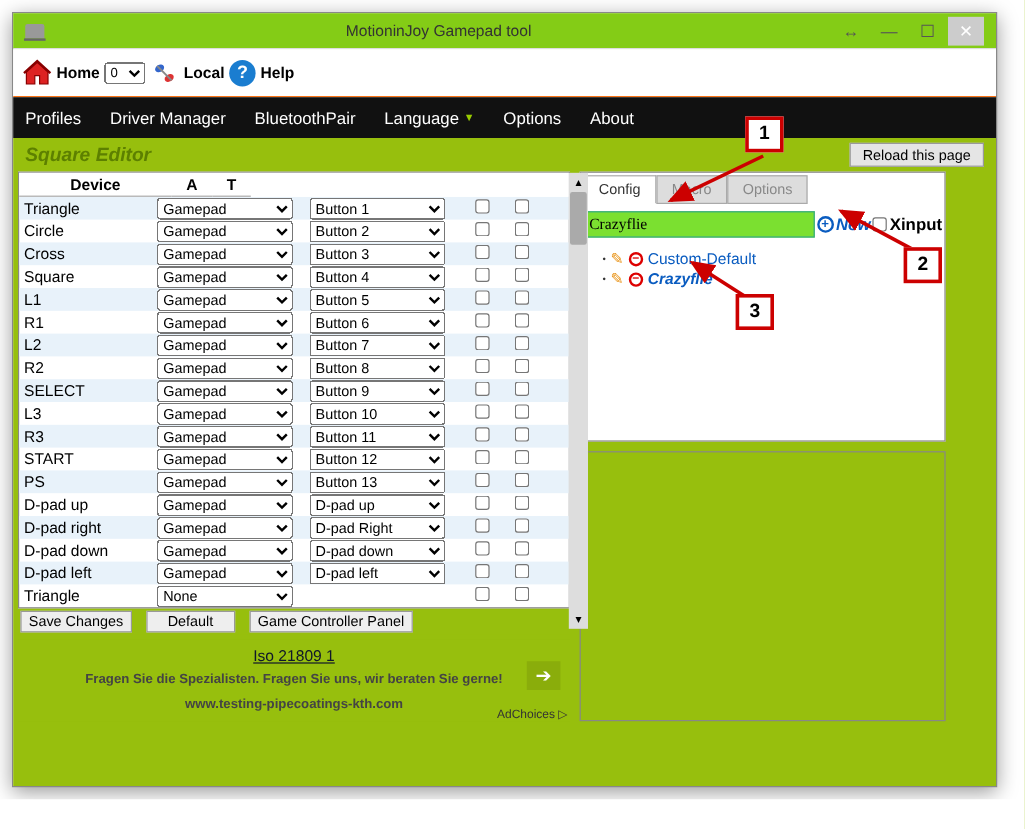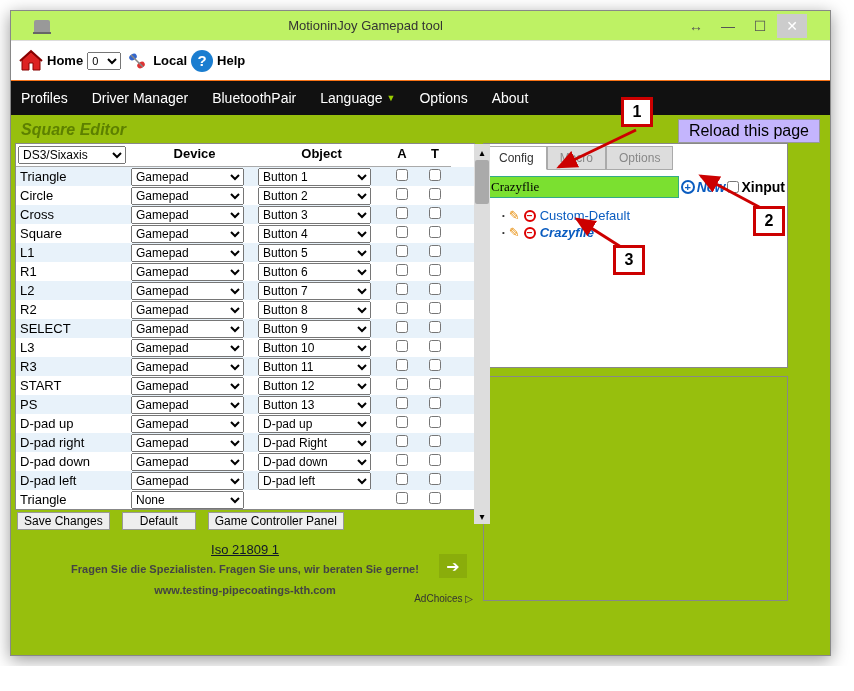--- a/index.html
+++ b/index.html
@@ -1,37 +1,37 @@
 <!DOCTYPE html>
 <html><head>
 <meta charset="utf-8">
 <style>
 * { box-sizing: border-box; margin: 0; padding: 0; }
 body { font-family: Arial, sans-serif; font-size: 12px; background: #fff; }
 .window { width: 821px; margin: 10px; border: 1px solid #888; box-shadow: 0 4px 16px rgba(0,0,0,0.4); position: relative; }
-.titlebar { height: 30px; background: #bef264; display: flex; align-items: center; padding: 0 23px; border-bottom: 1px solid #ddd; }
+.titlebar { height: 30px; background: #84cc16; display: flex; align-items: center; padding: 0 10px; border-bottom: 1px solid #ddd; }
 .titlebar-icon { width: 16px; height: 12px; background: #999; border-radius: 2px 2px 0 0; position: relative; }
 .titlebar-icon::before { content: ''; position: absolute; bottom: -2px; left: -1px; width: 18px; height: 2px; background: #666; }
 .title-text { flex: 1; text-align: center; font-size: 13px; color: #333; }
 .win-btns { display: flex; gap: 2px; }
 .win-btn { width: 30px; height: 24px; display: flex; align-items: center; justify-content: center; font-size: 14px; color: #555; cursor: pointer; }
 .win-btn.close { background: #ccc; color: #fff; }
 .toolbar-top { height: 40px; background: #fff; display: flex; align-items: center; padding: 4px 8px; gap: 4px; border-bottom: 1px solid #f97316; }
 .home-icon { width: 24px; height: 24px; display: flex; align-items: flex-end; justify-content: center; }
 .home-icon svg { width: 24px; height: 24px; }
 .toolbar-label { font-weight: bold; font-size: 13px; }
 .toolbar-sel { width: 34px; height: 18px; font-size: 11px; }
 .local-icon { width: 24px; height: 24px; display: flex; align-items: center; justify-content: center; }
 .help-icon { width: 22px; height: 22px; background: #1a7dd0; border-radius: 50%; color: #fff; display: flex; align-items: center; justify-content: center; font-weight: bold; font-size: 15px; }
 .menubar { height: 34px; background: #111; display: flex; align-items: center; padding: 0 10px; gap: 24px; }
 .menubar-item { color: #fff; font-size: 14px; cursor: pointer; display: flex; align-items: center; gap: 4px; }
 .menu-arrow { color: #9c0; font-size: 9px; }
 .content { background: #97bf0d; padding: 4px; min-height: 540px; position: relative; }
 .page-title { color: #5d8000; font-weight: bold; font-style: italic; font-size: 16px; padding: 2px 6px; }
-.reload-btn { position: absolute; top: 4px; right: 10px; background: #c4b5fd; border: 1px solid #999; padding: 2px 10px; font-size: 16px; cursor: pointer; }
+.reload-btn { position: absolute; top: 4px; right: 10px; background: #e5e5e5; border: 1px solid #999; padding: 2px 10px; font-size: 12px; cursor: pointer; }
 .main-flex { display: flex; gap: 8px; margin-top: 2px; }
 .left-col { width: 460px; position: relative; }
 .table-wrap { background: #fff; border: 1px solid #888; position: relative; }
 .table-header { display: flex; background: #fff; }
 .th { text-align: center; font-weight: bold; font-size: 13px; padding: 2px; border-bottom: 1px solid #aaa; }
 .th.name { width: 115px; text-align: left; padding-left: 2px; }
 .th.dev { width: 127px; }
 .th.obj { width: 127px; }
 .th.a { width: 34px; }
 .th.t { width: 32px; }
@@ -130,23 +130,21 @@
   </div>
 
   <div class="content">
     <div class="page-title">Square Editor</div>
     <button class="reload-btn">Reload this page</button>
 
     <div class="main-flex">
       <div class="left-col">
         <div class="table-wrap">
           <div class="table-header">
-            <div class="th name"><select><option>DS3/Sixaxis</option></select></div>
             <div class="th dev">Device</div>
-            <div class="th obj">Object</div>
             <div class="th a">A</div>
             <div class="th t">T</div>
           </div>
           <div class="tbody" id="tbody">
               <div class="trow even">
                 <div class="tcell name">Triangle</div>
                 <div class="tcell dev"><select><option>Gamepad</option></select></div>
                 <div class="tcell obj"><select><option>Button 1</option></select></div>
                 <div class="tcell a"><input type="checkbox" style=""></div>
                 <div class="tcell t"><input type="checkbox" style=""></div>

